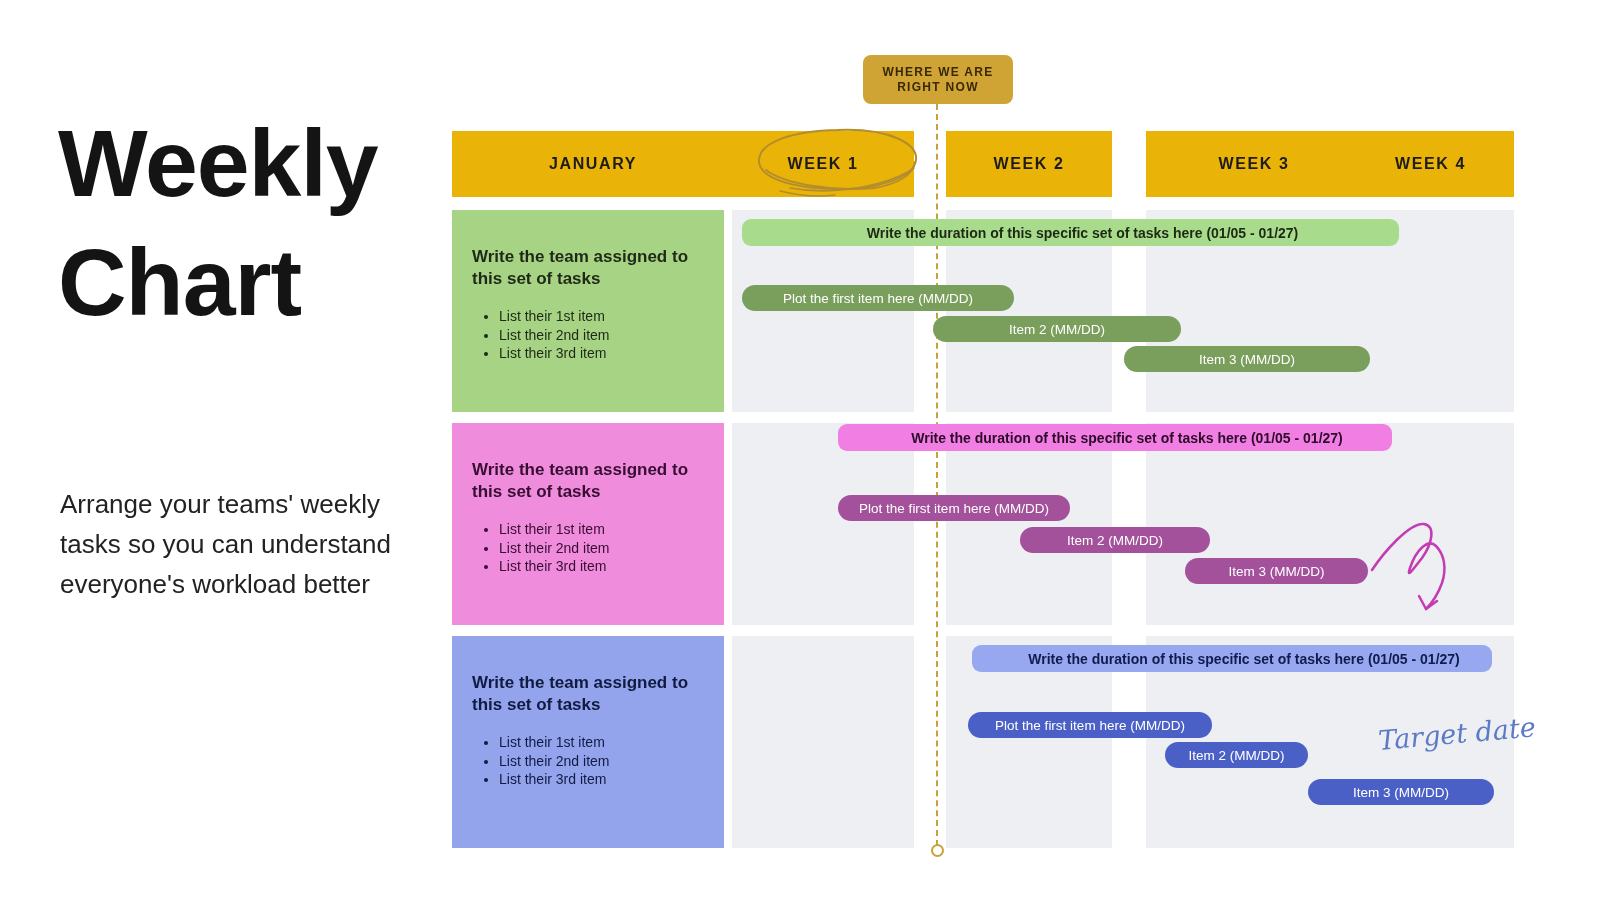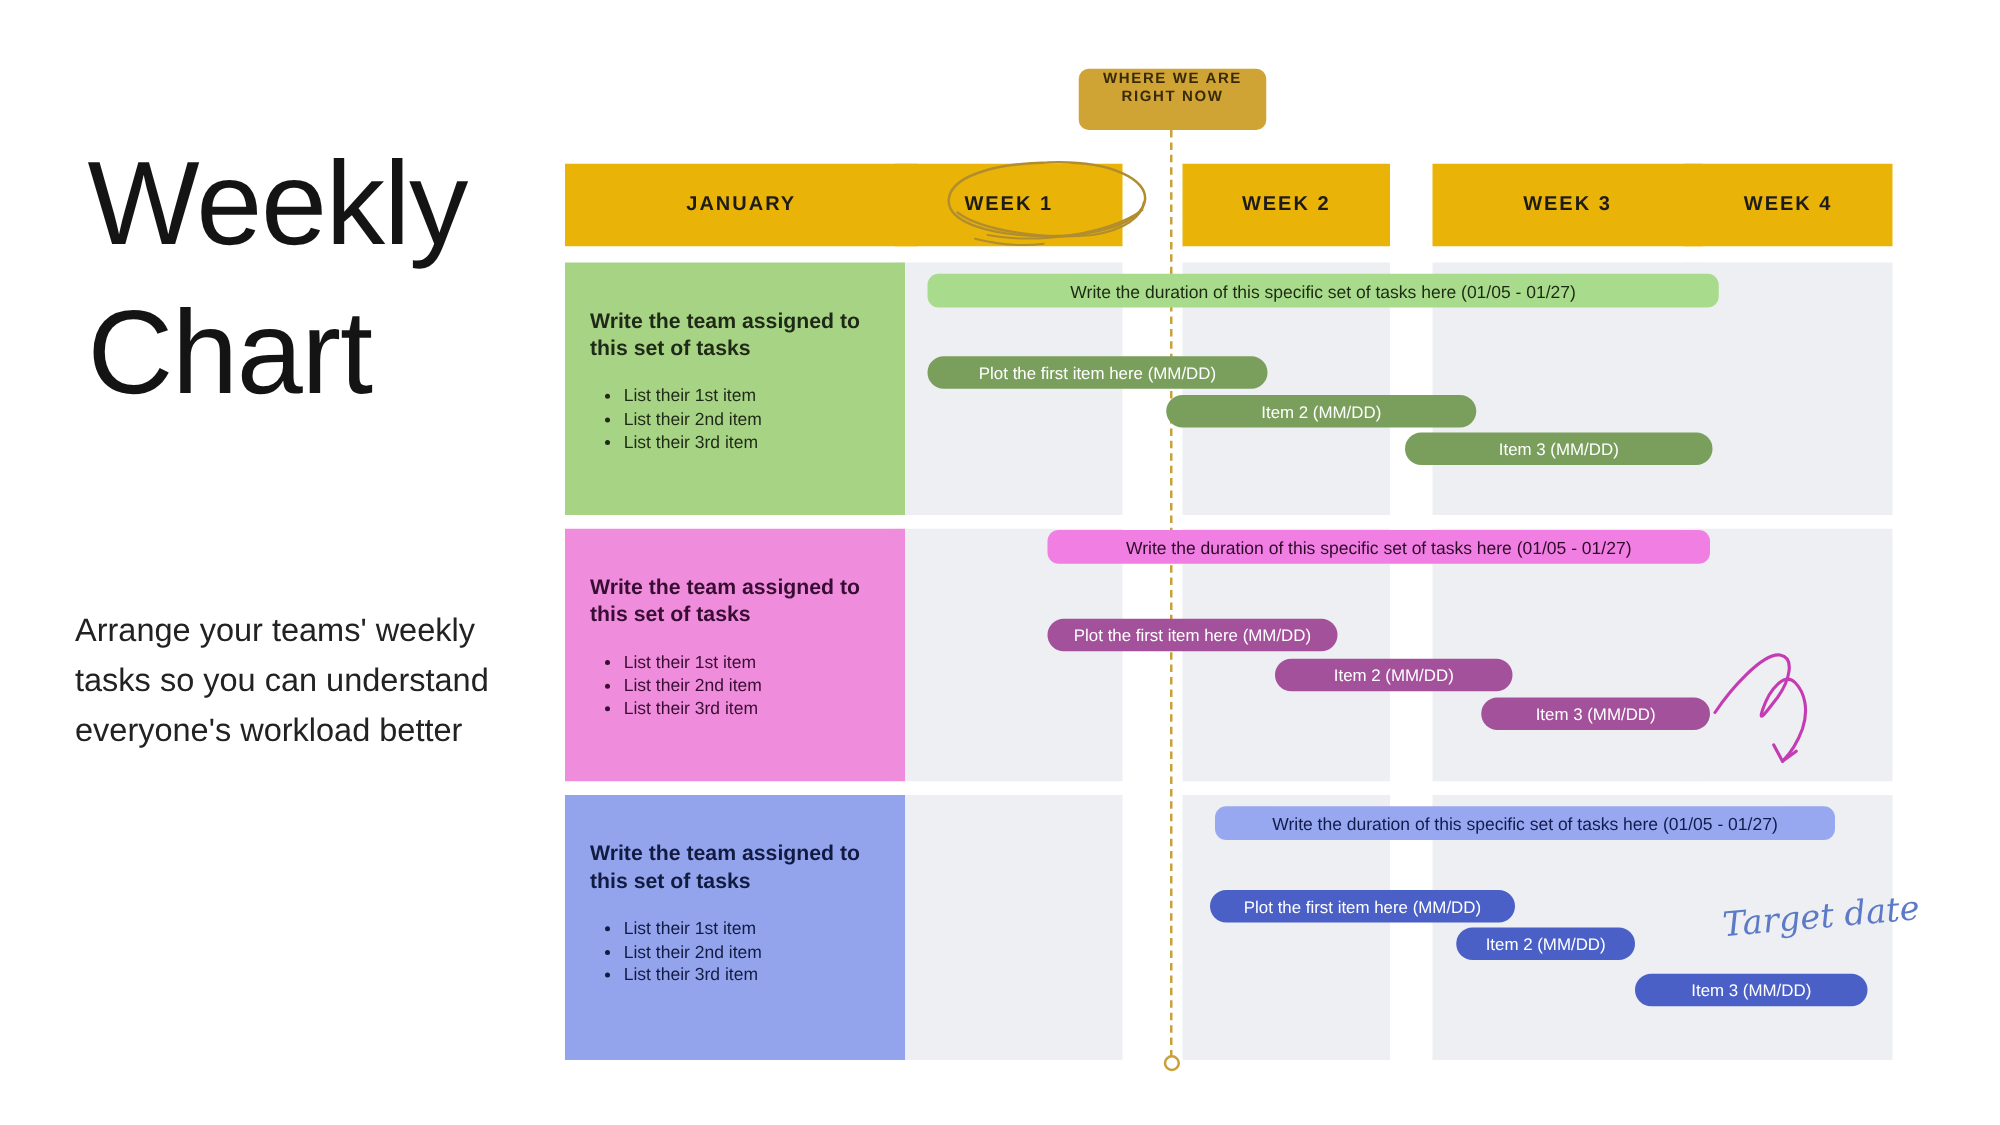--- a/index.html
+++ b/index.html
@@ -1,28 +1,28 @@
 <!DOCTYPE html>
 <html><head>
 <meta charset="utf-8">
 <style>
   html,body{margin:0;padding:0;background:#ffffff;}
   .canvas{position:relative;width:1600px;height:900px;background:#ffffff;overflow:hidden;
           font-family:"Liberation Sans",sans-serif;}
 
   
-  .title{position:absolute;left:70px;top:40px;font-size:95px;font-weight:400;line-height:119px;
+  .title{position:absolute;left:58px;top:40px;font-size:95px;font-weight:700;line-height:119px;
          color:#141414;letter-spacing:-1px;}
   .title span{display:block;}
   .subtitle{position:absolute;left:60px;top:458px;width:352px;font-size:26px;line-height:40px;
             color:#222222;}
 
   
   .c-jan{left:452px;width:282px;}
-  .c-w1{left:716px;width:182px;}
+  .c-w1{left:732px;width:182px;}
   .c-w2{left:946px;width:166px;}
   .c-w3{left:1146px;width:216px;}
   .c-w4{left:1347px;width:167px;}
 
   
   .hcell{position:absolute;top:131px;height:66px;background:#eab308;display:flex;align-items:center;
          justify-content:center;font-weight:700;font-size:16px;letter-spacing:1.6px;color:#1e1c18;z-index:3;}
 
   
   .gcell{position:absolute;background:#EDEFF2;z-index:1;}
@@ -36,21 +36,21 @@
   .label-green{background:#A6D384;color:#1f2917;}
   .label-pink{background:#EF8CDB;color:#380d33;}
   .label-blue{background:#93A4ED;color:#111b42;}
   .label-cell h3{margin:0;font-size:17px;font-weight:700;line-height:22px;}
   .label-cell ul{margin:17px 0 0 0;padding-left:27px;}
   .label-cell li{font-size:14px;line-height:18.5px;}
 
   
   .bar{position:absolute;height:26px;border-radius:13px;display:flex;align-items:center;
        justify-content:center;font-size:13.5px;color:#ffffff;white-space:nowrap;z-index:4;}
-  .duration{height:27px;border-radius:9px;font-weight:400;font-size:14px;}
+  .duration{height:27px;border-radius:9px;font-weight:700;font-size:14px;padding-left:24px;}
   .d-green{background:#A9DB8C;color:#1d2a13;}
   .d-pink{background:#F17EE3;color:#2d0a29;}
   .d-blue{background:#98A8F0;color:#0f1c4d;}
   .bar-green{background:#7A9F5C;}
   .bar-pink{background:#A3519B;}
   .bar-blue{background:#4A60C7;}
 
   .g-dur{left:742px;top:219px;width:633px;}
   .g-b1{left:742px;top:285px;width:272px;}
   .g-b2{left:933px;top:316px;width:248px;}
@@ -61,21 +61,21 @@
   .p-b2{left:1020px;top:527px;width:190px;}
   .p-b3{left:1185px;top:558px;width:183px;}
 
   .b-dur{left:972px;top:645px;width:496px;}
   .b-b1{left:968px;top:712px;width:244px;}
   .b-b2{left:1165px;top:742px;width:143px;}
   .b-b3{left:1308px;top:779px;width:186px;}
 
   
   .badge{position:absolute;left:863px;top:55px;width:150px;height:49px;background:#D0A335;
-         border-radius:8px;display:flex;flex-direction:column;align-items:center;
+         border-radius:8px;display:flex;flex-direction:column;align-items:center;justify-content:center;
          font-weight:700;font-size:12px;letter-spacing:1.3px;line-height:15px;color:#382a08;z-index:6;}
   .vline{position:absolute;left:936px;top:104px;height:742px;width:0;
          border-left:2.5px dashed #C9A13B;z-index:2;}
   .vdot{position:absolute;left:931px;top:844px;width:9px;height:9px;border:2.5px solid #C9A13B;
         border-radius:50%;background:#ffffff;z-index:2;}
 
   
   .week1-circle{position:absolute;left:738px;top:118px;z-index:5;}
   .scribble{position:absolute;left:1366px;top:506px;z-index:5;}
   .target-date{position:absolute;left:1378px;top:718px;width:160px;z-index:5;

